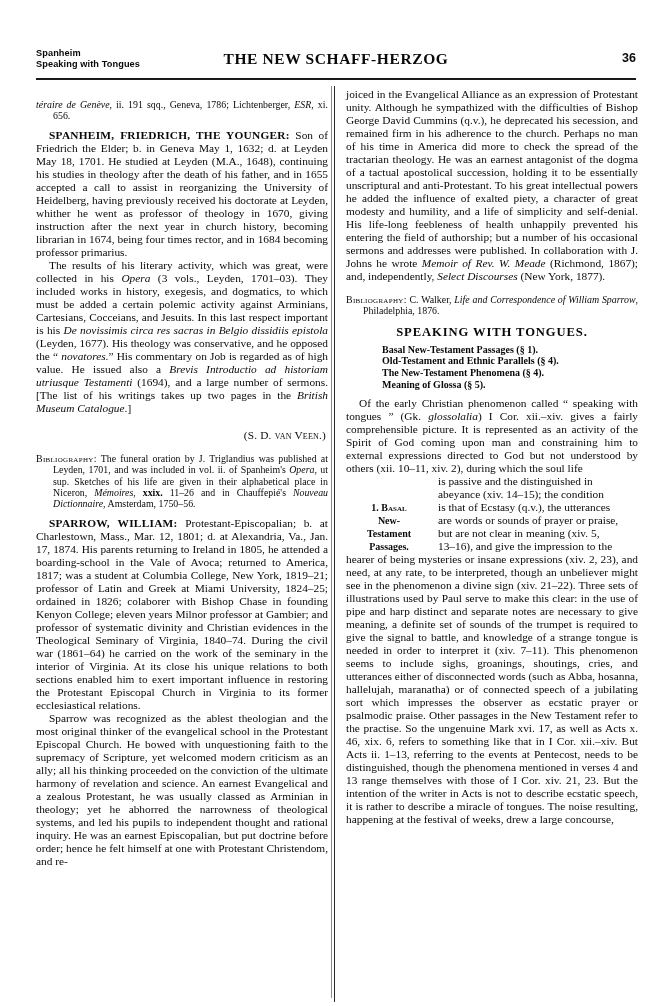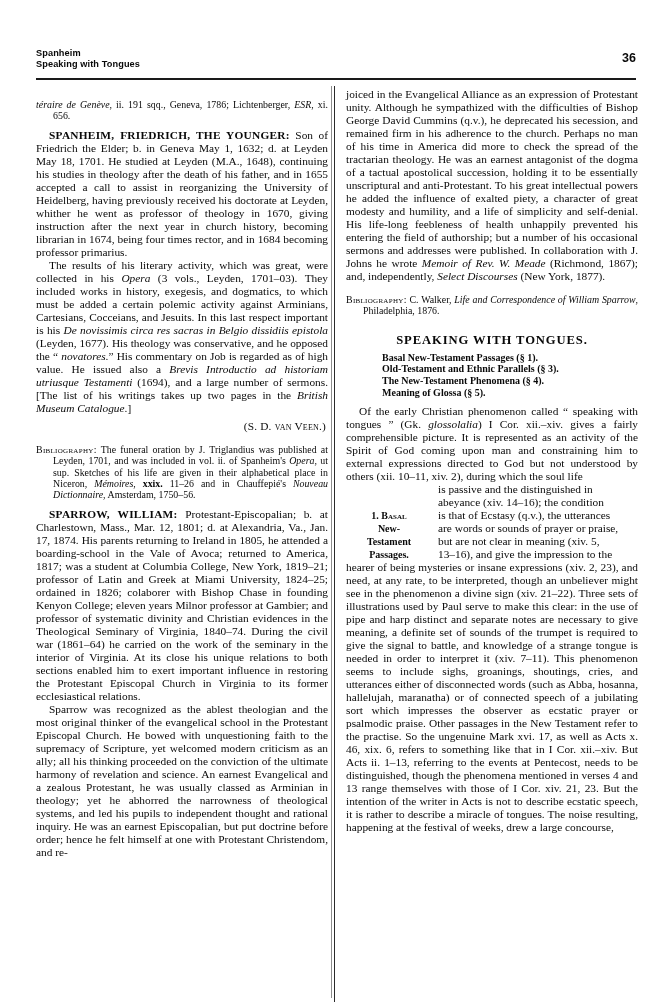--- a/index.html
+++ b/index.html
@@ -127,32 +127,32 @@
   .bib .lbl {
     font-variant: small-caps;
     letter-spacing: 0.3px;
   }
 
   
   .sig {
     text-align: right;
     font-size: 11.35px;
     letter-spacing: 0.2px;
-    margin-top: 5px;
+    margin-top: 14px;
     padding-right: 2px;
   }
   .sig .sc { font-variant: small-caps; }
 
   
   .arttitle {
     text-align: center;
     font-weight: bold;
     font-size: 12.6px;
     letter-spacing: 0.9px;
-    margin-top: 17px;
+    margin-top: 9px;
     margin-bottom: 5px;
   }
 
   
   .toc {
     font-size: 10px;
     line-height: 11.6px;
     font-weight: bold;
     padding-left: 36px;
     margin-bottom: 7px;
@@ -190,20 +190,21 @@
 </head>
 <body>
 
 <div class="page">
 
   <div class="runhead">
     <div class="rh-left">
       <div>Spanheim</div>
       <div>Speaking with Tongues</div>
     </div>
+    <div class="rh-center">THE NEW SCHAFF-HERZOG</div>
     <div class="rh-right">36</div>
   </div>
   <div class="rule"></div>
 
   <div class="col-divider thin"></div>
   <div class="col-divider"></div>
 
   <div class="col col-left">
 
     <p class="bib"><i>téraire de Genève</i><span>, ii. 191 sqq., Geneva, 1786;  Lichtenberger, </span><i>ESR</i><span>, xi. 656.</span></p>
@@ -229,37 +230,37 @@
   <div class="col col-right">
 
     <p class="noind"><span>joiced in the Evangelical Alliance as an expression of Protestant unity.  Although he sympathized with the difficulties of Bishop George David Cummins (q.v.), he deprecated his secession, and remained firm in his adherence to the church.  Perhaps no man of his time in America did more to check the spread of the tractarian theology.  He was an earnest antagonist of the dogma of a tactual apostolical succession, holding it to be essentially unscriptural and anti-Protestant.  To his great intellectual powers he added the influence of exalted piety, a character of great modesty and humility, and a life of simplicity and self-denial.  His life-long feebleness of health unhappily prevented his entering the field of authorship; but a number of his occasional sermons and addresses were published. In collaboration with J. Johns he wrote </span><i>Memoir of Rev. W. Meade</i><span> (Richmond, 1867); and, independently, </span><i>Select Discourses</i><span> (New York, 1877).</span></p>
 
     <p class="bib"><span class="lbl">Bibliography:</span><span>  C. Walker, </span><i>Life and Correspondence of William Sparrow</i><span>, Philadelphia, 1876.</span></p>
 
     <div class="arttitle">SPEAKING WITH TONGUES.</div>
 
     <div class="toc">
       <div>Basal New-Testament Passages (§ 1).</div>
-      <div>Old-Testament and Ethnic Parallels (§ 3).</div>
+      <div>Old-Testament and Ethnic Parallels (§ 4).</div>
       <div>The New-Testament Phenomena (§ 4).</div>
       <div>Meaning of Glossa (§ 5).</div>
     </div>
 
     <p class="ind"><span>Of the early Christian phenomenon called “ speaking with tongues ” (Gk. </span><i>glossolalia</i><span>) I Cor. xii.–xiv. gives a fairly comprehensible picture.  It is represented as an activity of the Spirit of God coming upon man and constraining him to external expressions directed to God but not understood by others (xii. 10–11, xiv. 2), during which the soul life</span></p>
 
     <div class="sidenote-block">
       <div class="sidenote">
         <div class="num">1. Basal</div>
         <div>New-</div>
         <div>Testament</div>
         <div>Passages.</div>
       </div>
       <div class="sn-body">
         <div class="sn-indent-line">is passive and the distinguished in</div>
-        <div class="sn-indent-line">abeyance (xiv. 14–16);  the condition</div>
+        <div class="sn-indent-line">abeyance (xiv. 14–15);  the condition</div>
         <div class="sn-indent-line">is that of Ecstasy (q.v.), the utterances</div>
         <div class="sn-indent-line">are words or sounds of prayer or praise,</div>
         <div class="sn-indent-line">but are not clear in meaning (xiv. 5,</div>
         <div class="sn-indent-line">13–16), and give the impression to the</div>
       </div>
     </div>
 
     <p class="noind">hearer of being mysteries or insane expressions (xiv. 2, 23), and need, at any rate, to be interpreted, though an unbeliever might see in the phenomenon a divine sign (xiv. 21–22).  Three sets of illustrations used by Paul serve to make this clear:  in the use of pipe and harp distinct and separate notes are necessary to give meaning, a definite set of sounds of the trumpet is required  to  give  the  signal  to  battle, and knowledge of a strange tongue is needed in order to interpret it (xiv. 7–11).  This phenomenon seems to include sighs, groanings, shoutings, cries, and utterances either of disconnected words (such as Abba, hosanna, hallelujah, maranatha) or of connected speech of a jubilating sort which impresses the observer as ecstatic prayer or psalmodic praise. Other passages in the New Testament refer to the practise.  So the ungenuine Mark xvi. 17, as well as Acts x. 46, xix. 6, refers to something like that in I Cor. xii.–xiv.  But Acts ii. 1–13, referring to the events at Pentecost, needs to be distinguished, though the phenomena mentioned in verses 4 and 13 range themselves with those of I Cor. xiv. 21, 23.  But the intention of the writer in Acts is not to describe ecstatic speech, it is rather to describe a miracle of tongues.  The noise resulting, happening at the festival of weeks, drew a large concourse,</p>
 
   </div>

